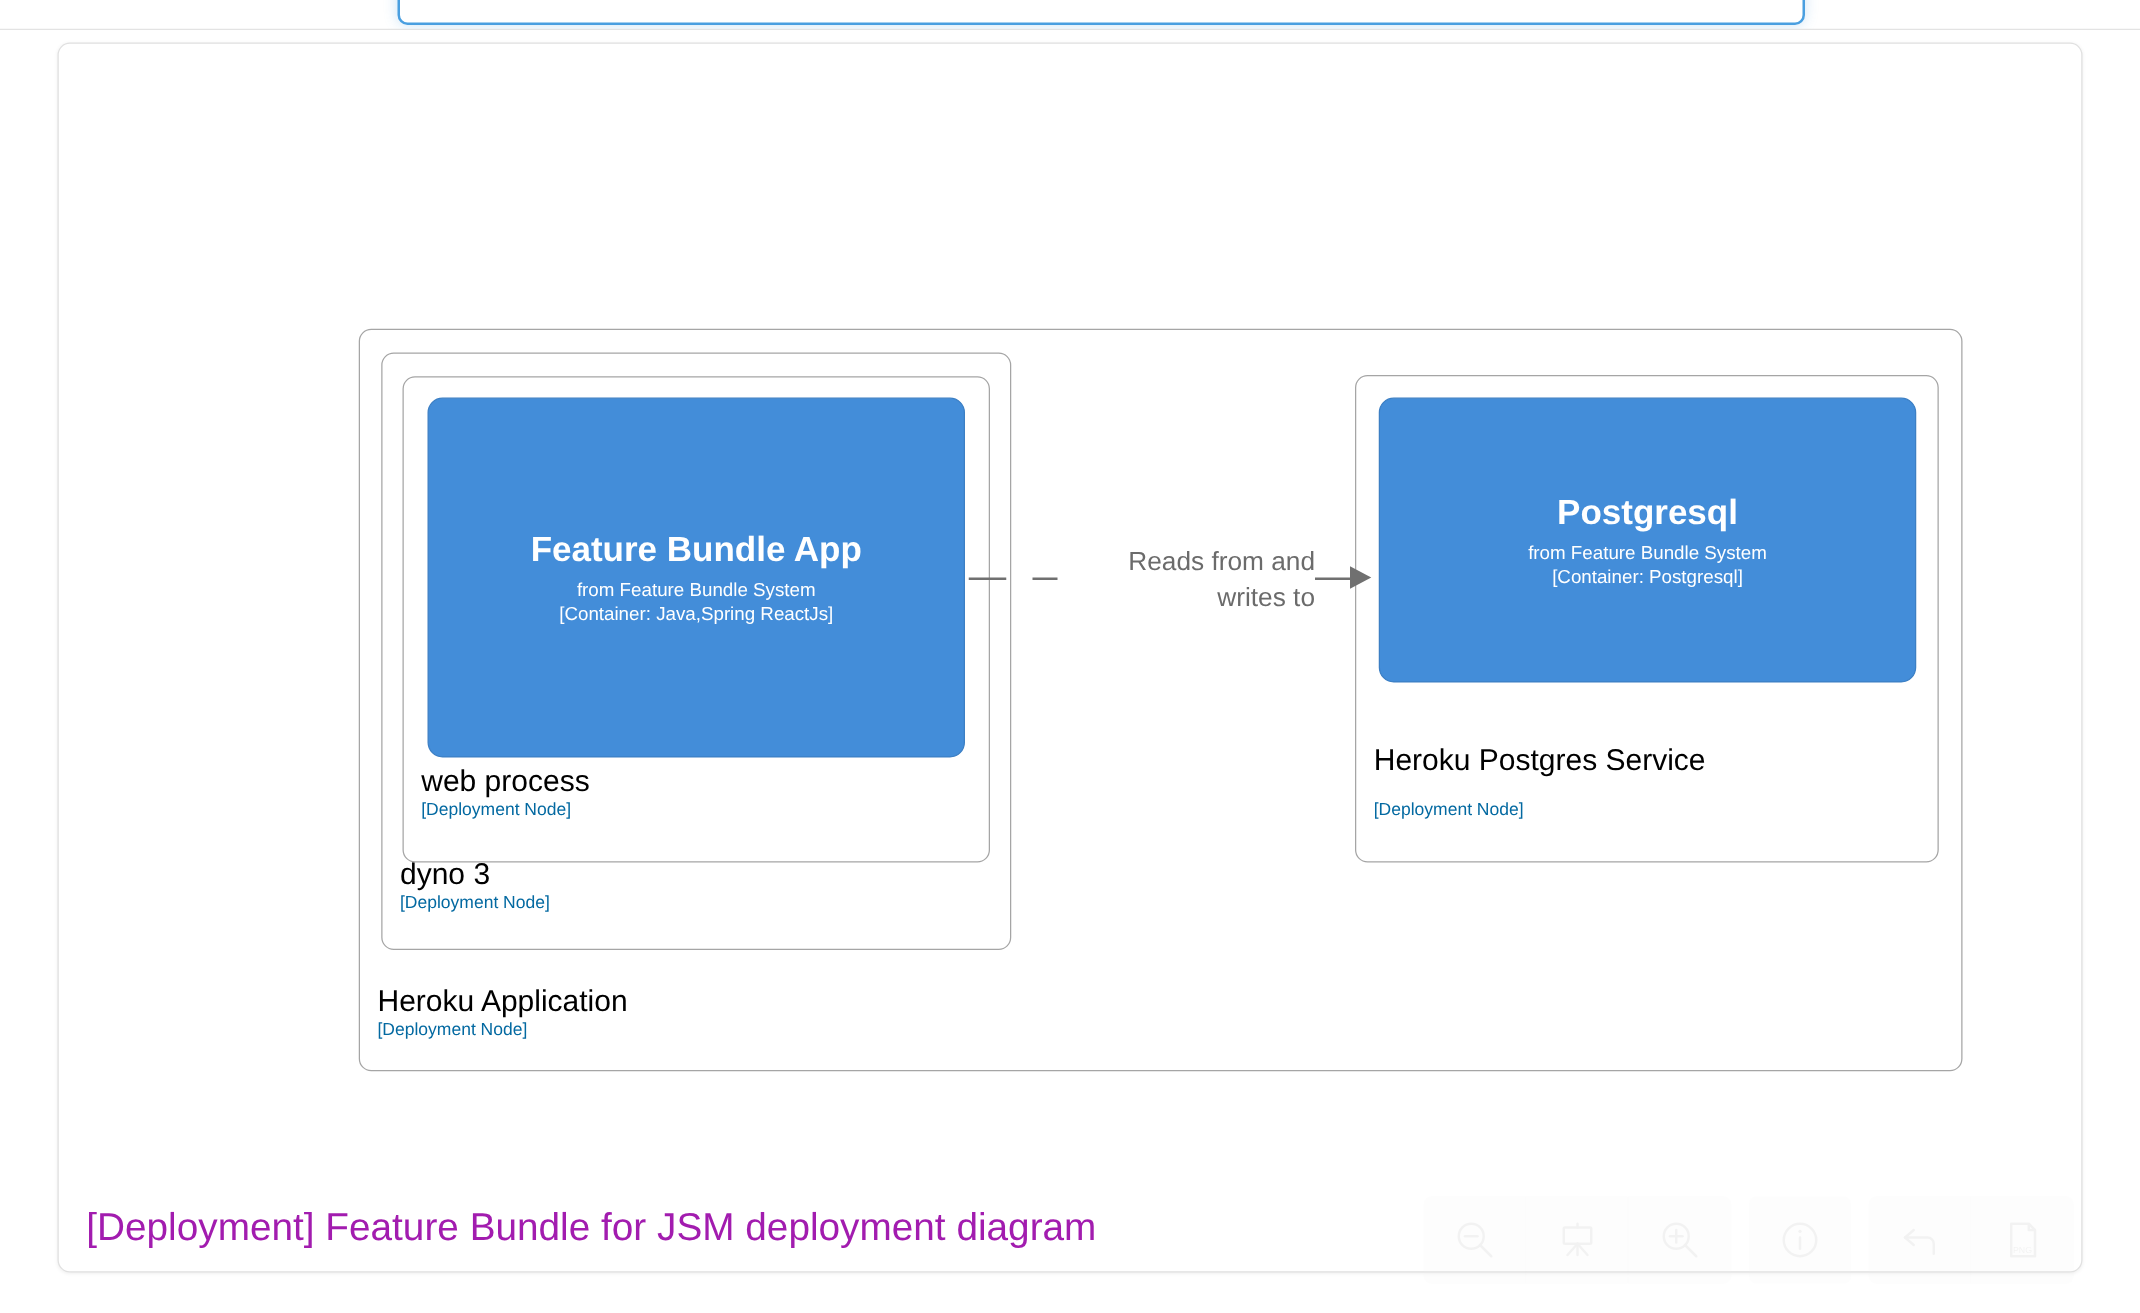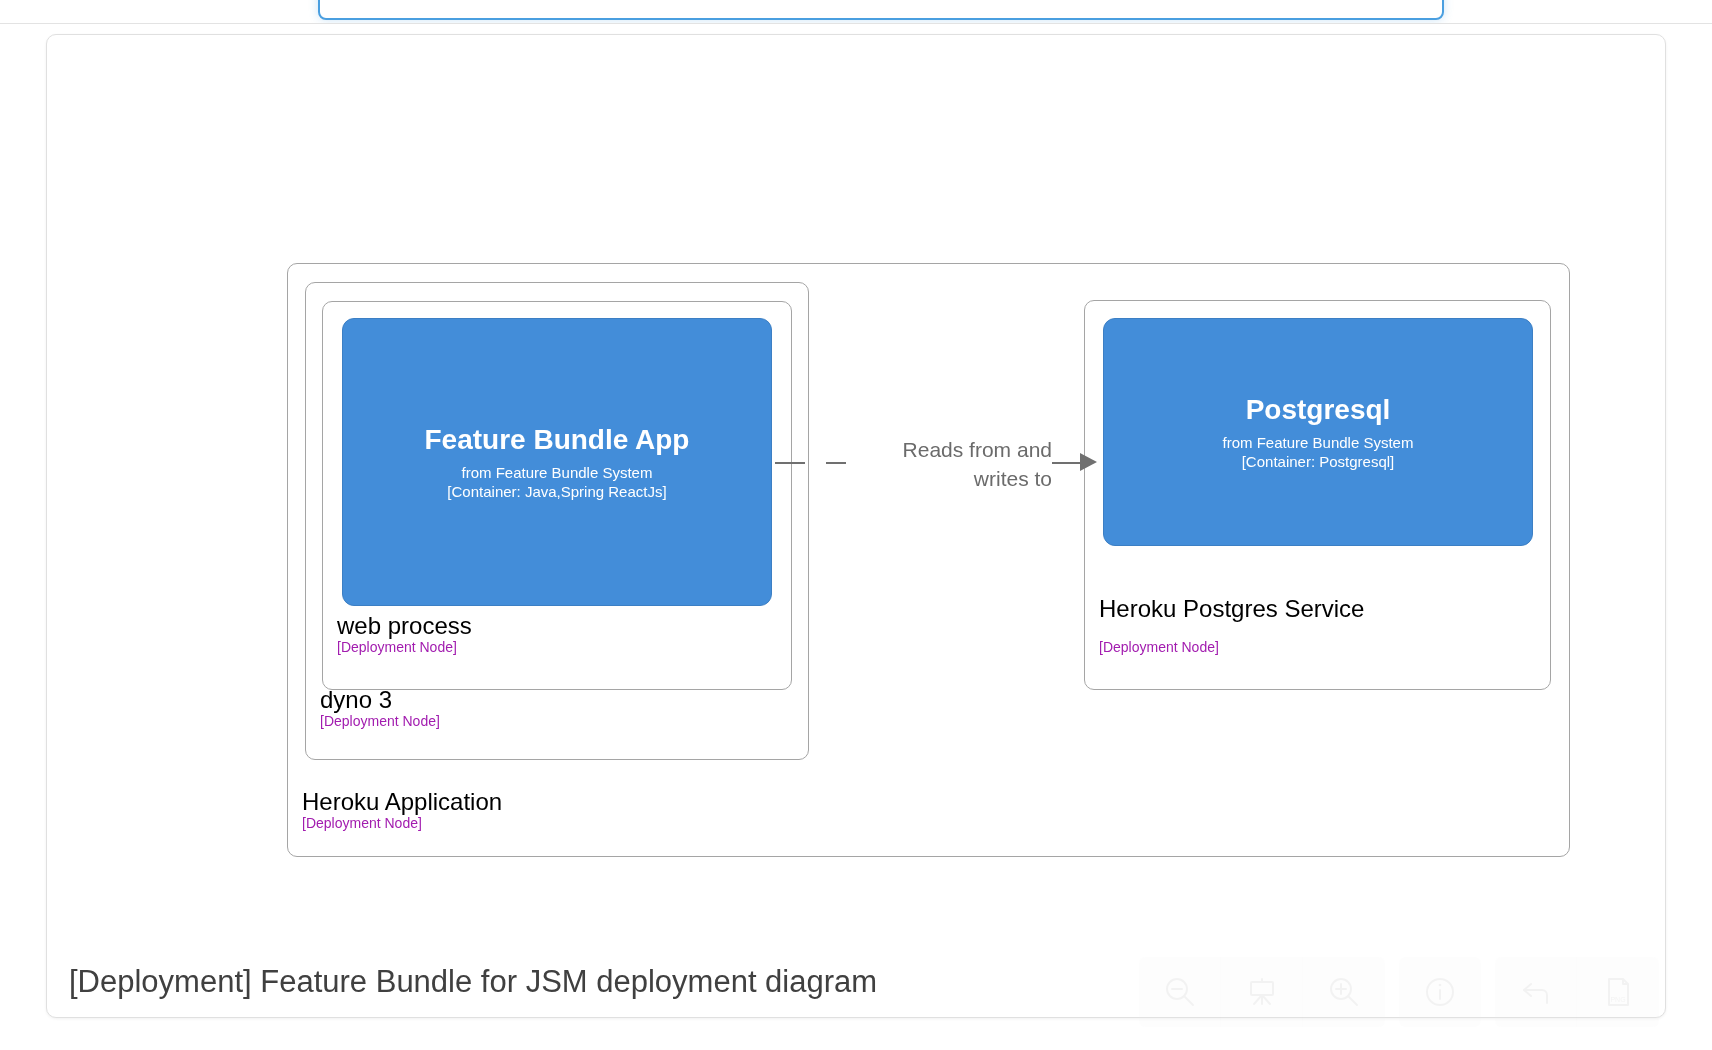--- a/index.html
+++ b/index.html
@@ -69,21 +69,21 @@
     border: 1px solid #a5a5a5;
     border-radius: 10px;
   }
   .dnode-label {
     position: absolute;
     left: 14px;
     color: #000000;
     white-space: nowrap;
   }
   .dnode-name { font-size: 24px; line-height: 25px; }
-  .dnode-type { font-size: 14px; line-height: 17px; color: #a21caf; }
+  .dnode-type { font-size: 14px; line-height: 17px; color: #0369a1; }
 
   
   #node-heroku-app   { left: 240px; top: 228px; width: 1283px; height: 594px; }
   #node-heroku-app .dnode-name { left: 14px; top: 525px; }
   #node-heroku-app .dnode-type { left: 14px; top: 551px; }
 
   
   #node-dyno1        { left: 258px; top: 247px; width: 504px; height: 478px; }
   #node-dyno1 .dnode-name { left: 14px; top: 404px; }
   #node-dyno1 .dnode-type { left: 14px; top: 430px; }
@@ -155,21 +155,21 @@
   .footer {
     position: absolute;
     left: 0; top: 860px;
     width: 1618px; height: 122px;
   }
   .diagram-title {
     position: absolute;
     left: 22px; top: 68px;
     font-size: 31px;
     line-height: 38px;
-    color: #404040;
+    color: #a21caf;
     white-space: nowrap;
   }
   .diagram-timestamp {
     position: absolute;
     left: 22px; top: 107px;
     font-size: 18px;
     line-height: 23px;
     color: #8d8d8d;
     white-space: nowrap;
   }

